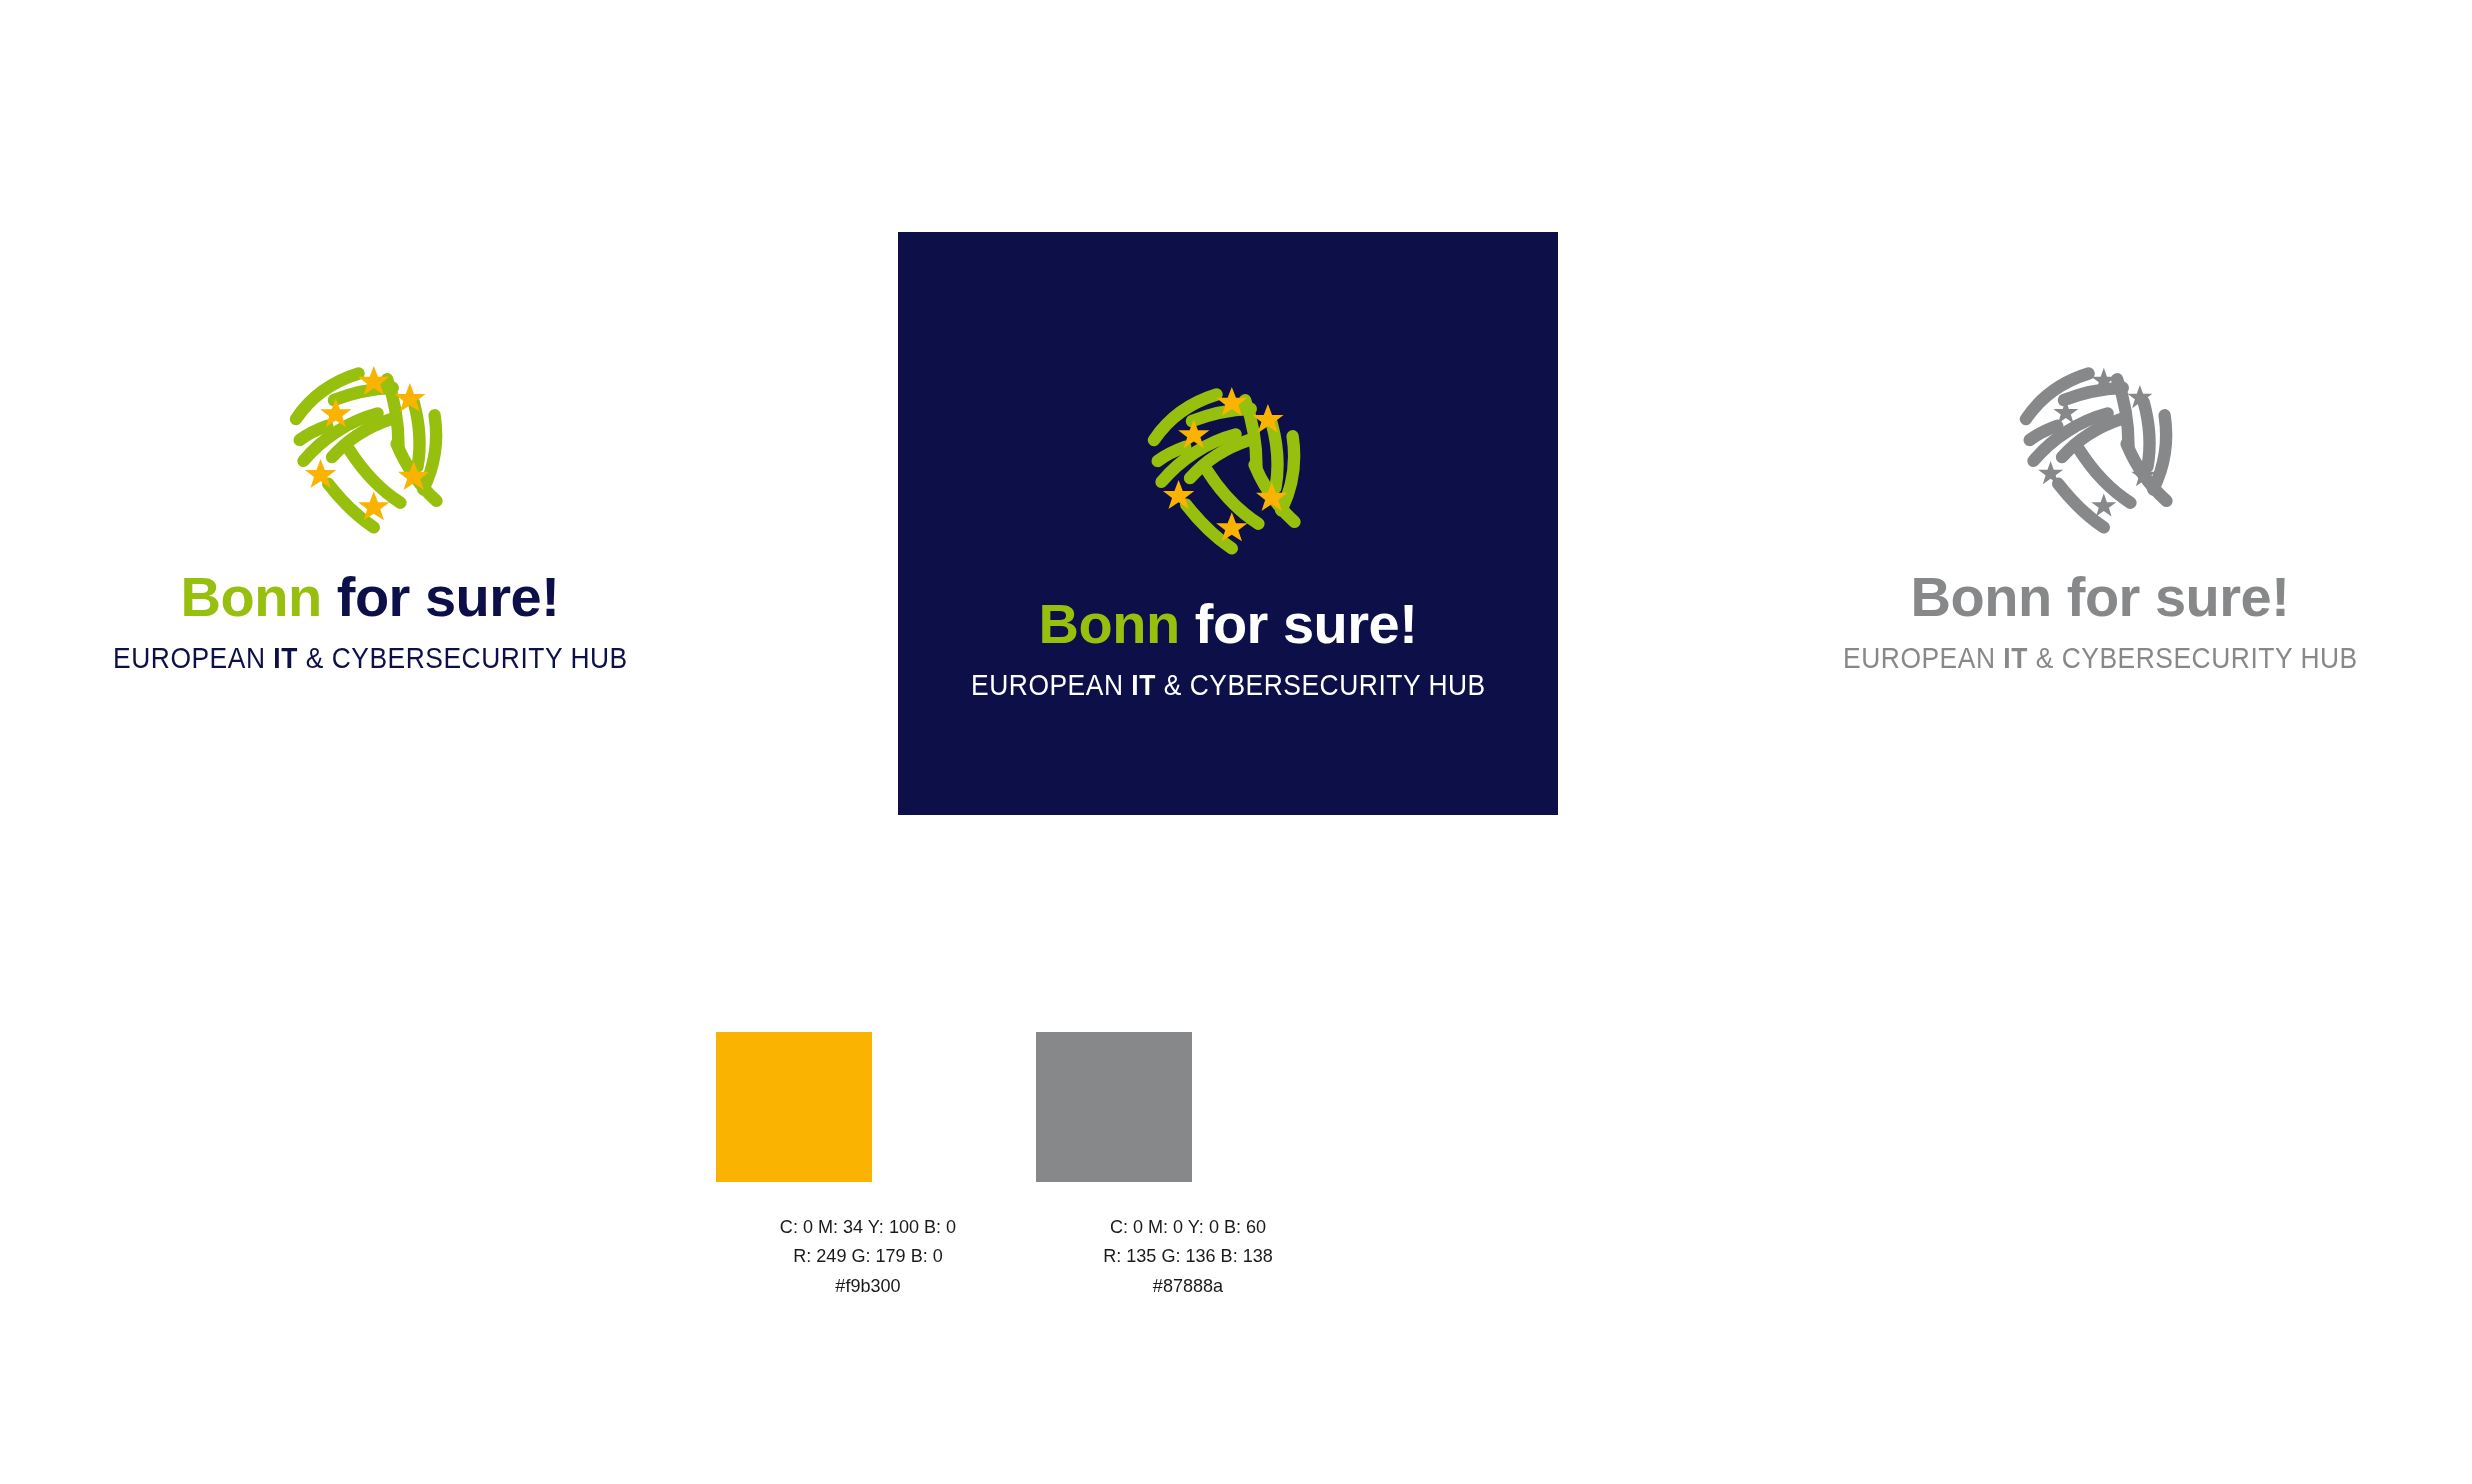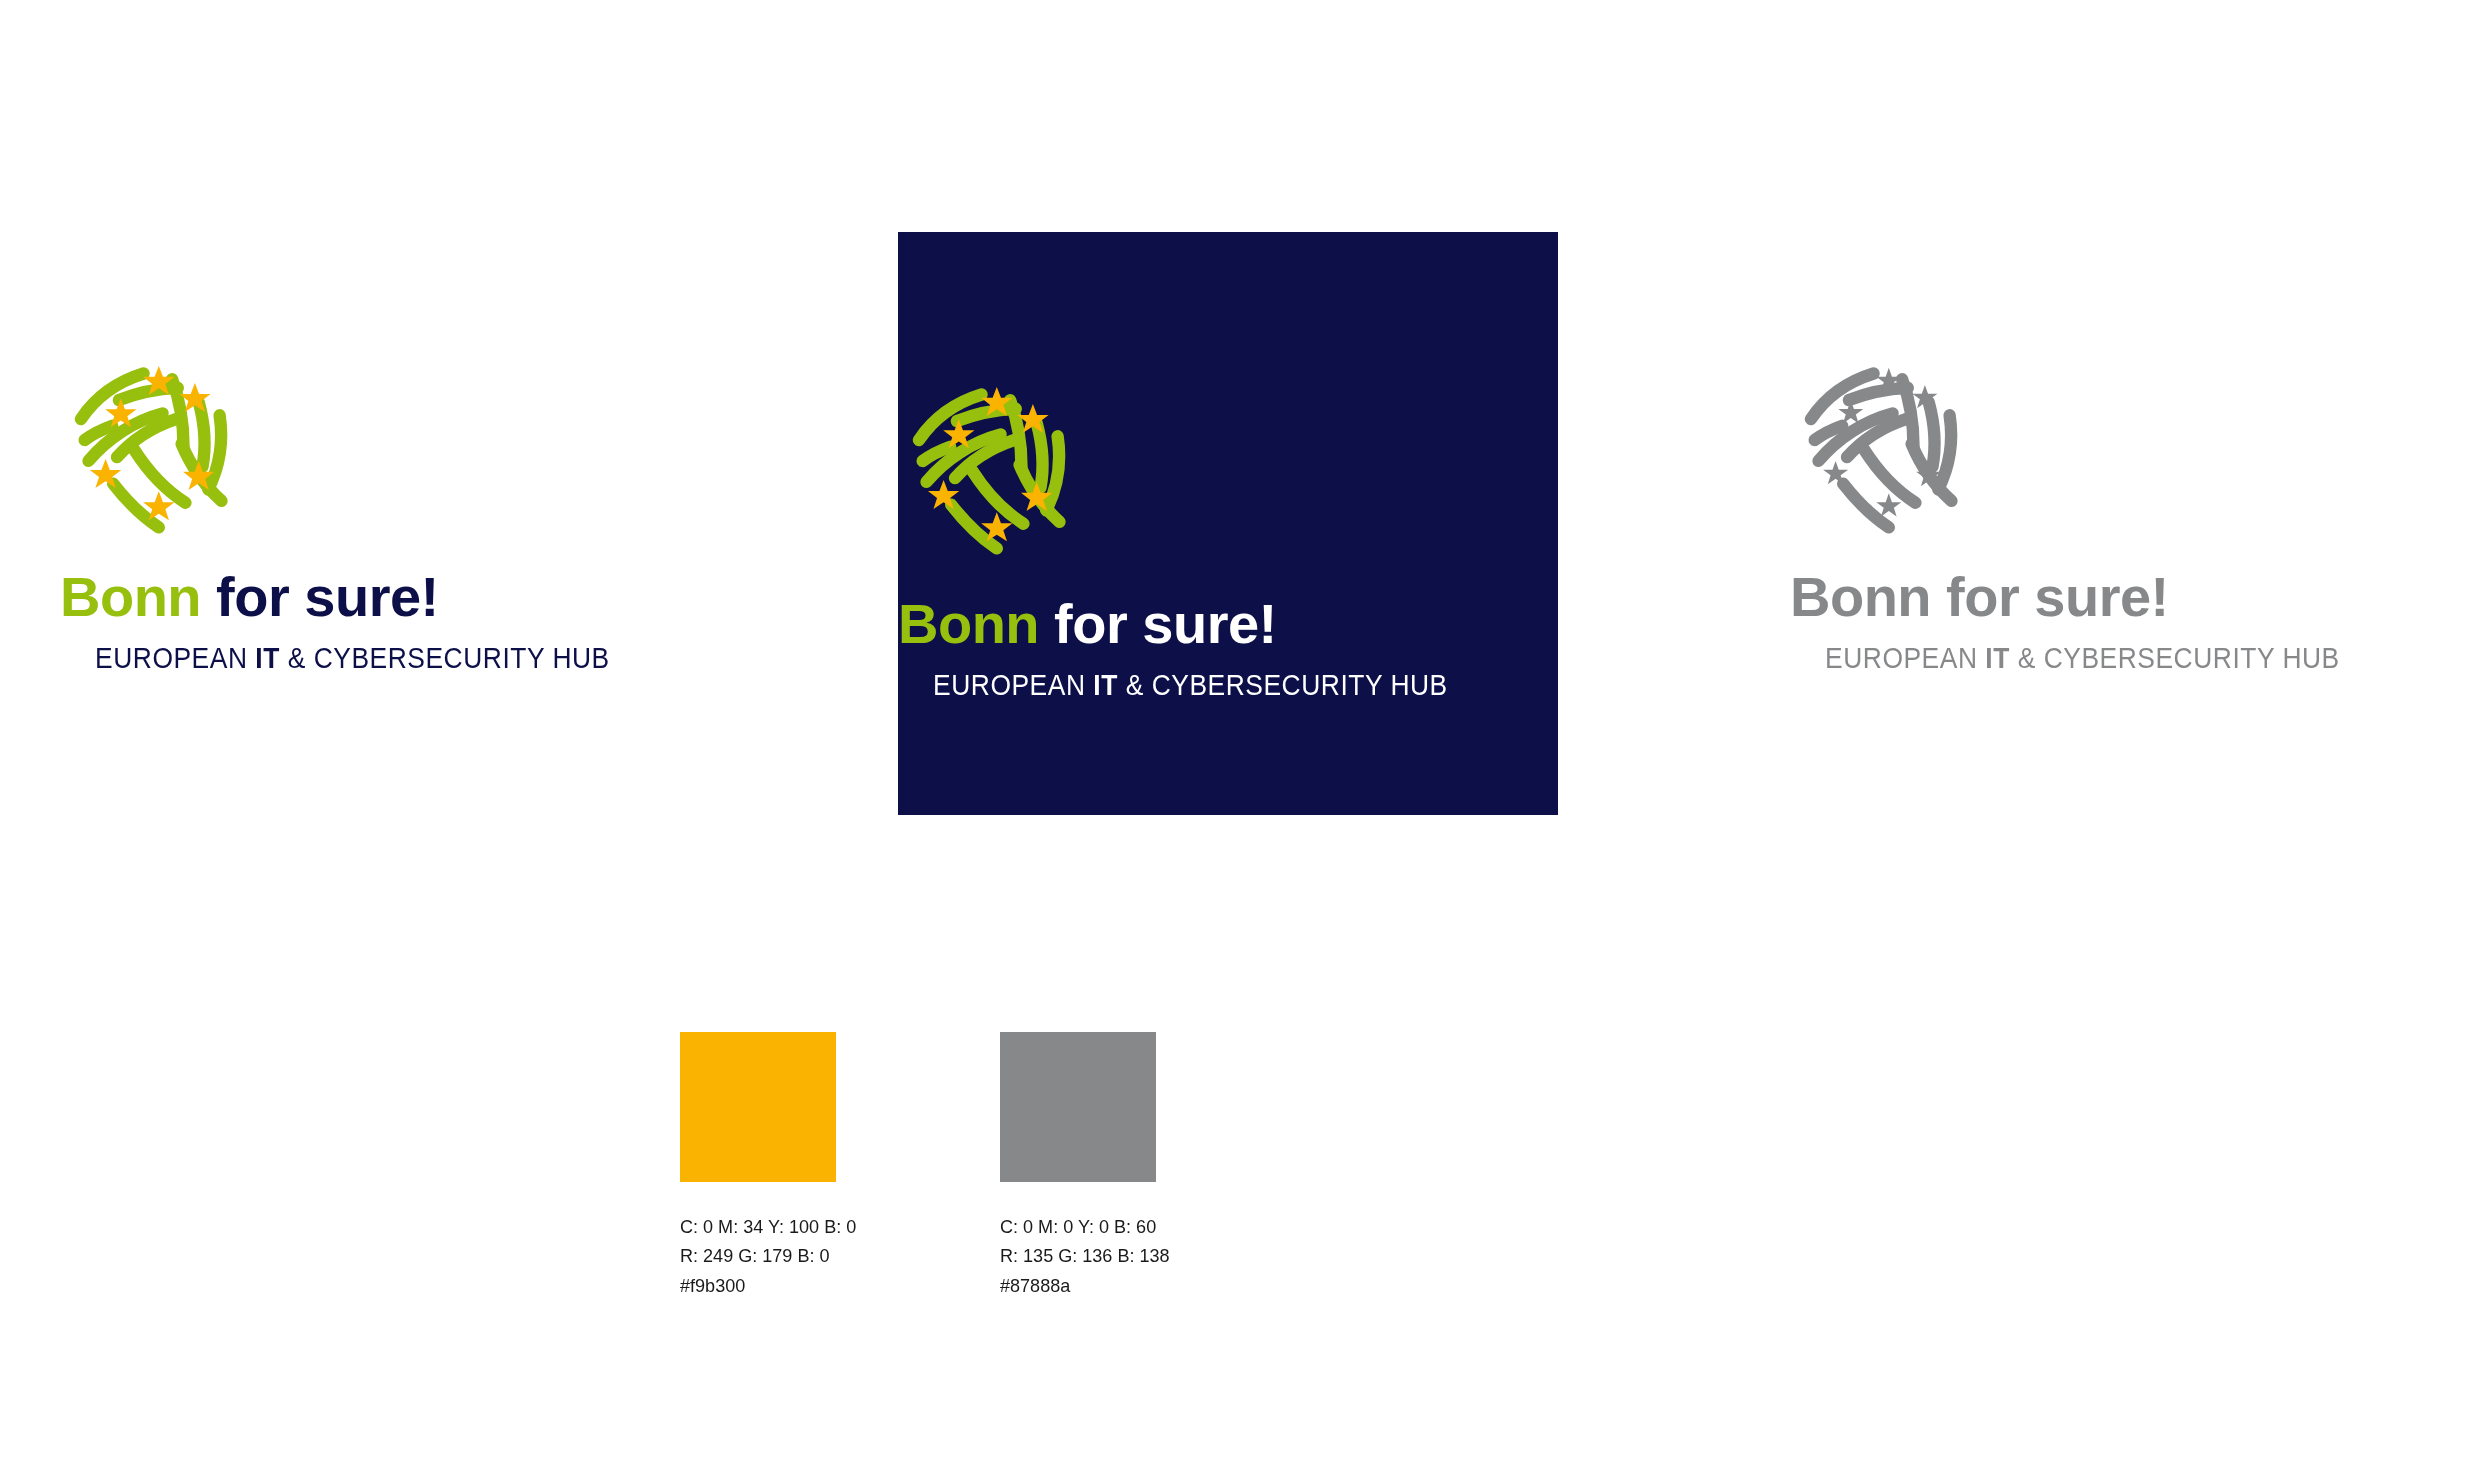--- a/index.html
+++ b/index.html
@@ -14,21 +14,21 @@
     position: relative;
     font-family: "Liberation Sans", "DejaVu Sans", sans-serif;
     overflow: hidden;
   }
 
   
   .lockup {
     position: absolute;
     display: flex;
     flex-direction: column;
-    align-items: flex-start;
+    align-items: center;
   }
   .logo-mark { display: block; }
   .wordmark {
     font-family: "Liberation Sans", "DejaVu Sans", sans-serif;
     font-weight: bold;
     letter-spacing: -0.5px;
     white-space: nowrap;
     line-height: 1;
   }
   .wordmark .w-bonn { }
@@ -99,23 +99,24 @@
   #lockup-mono .tagline {
     font-size: 30px;
     color: #87888a;
     margin-top: 18px;
     letter-spacing: 0.6px;
   }
 
   
   #palette {
     position: absolute;
-    left: 680px;
+    left: 716px;
     top: 1032px;
     display: flex;
+    text-align: center;
   }
   .swatch-cell {
     width: 320px;
     display: flex;
     flex-direction: column;
   }
   .swatch-chip {
     width: 156px;
     height: 150px;
   }

